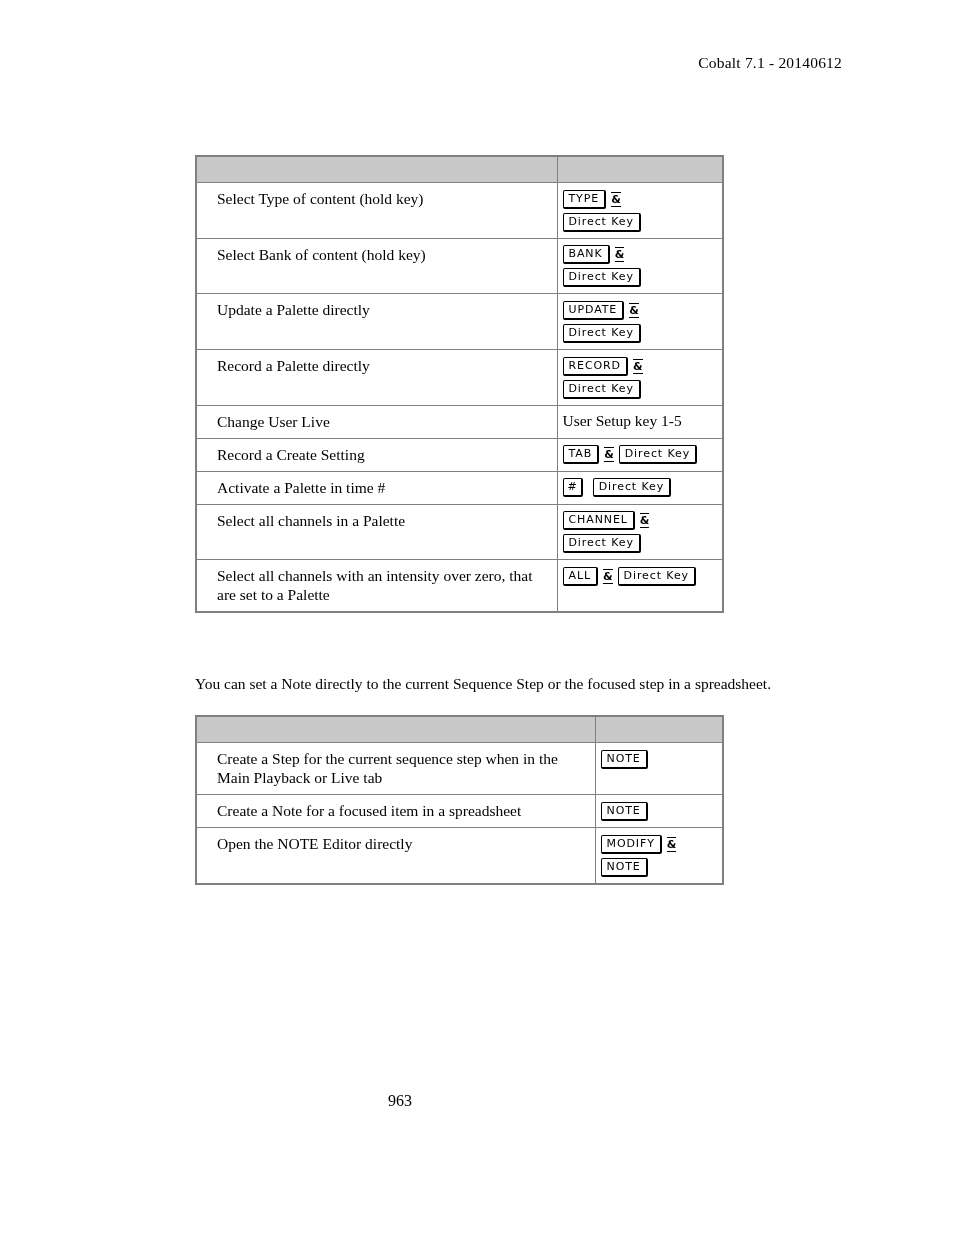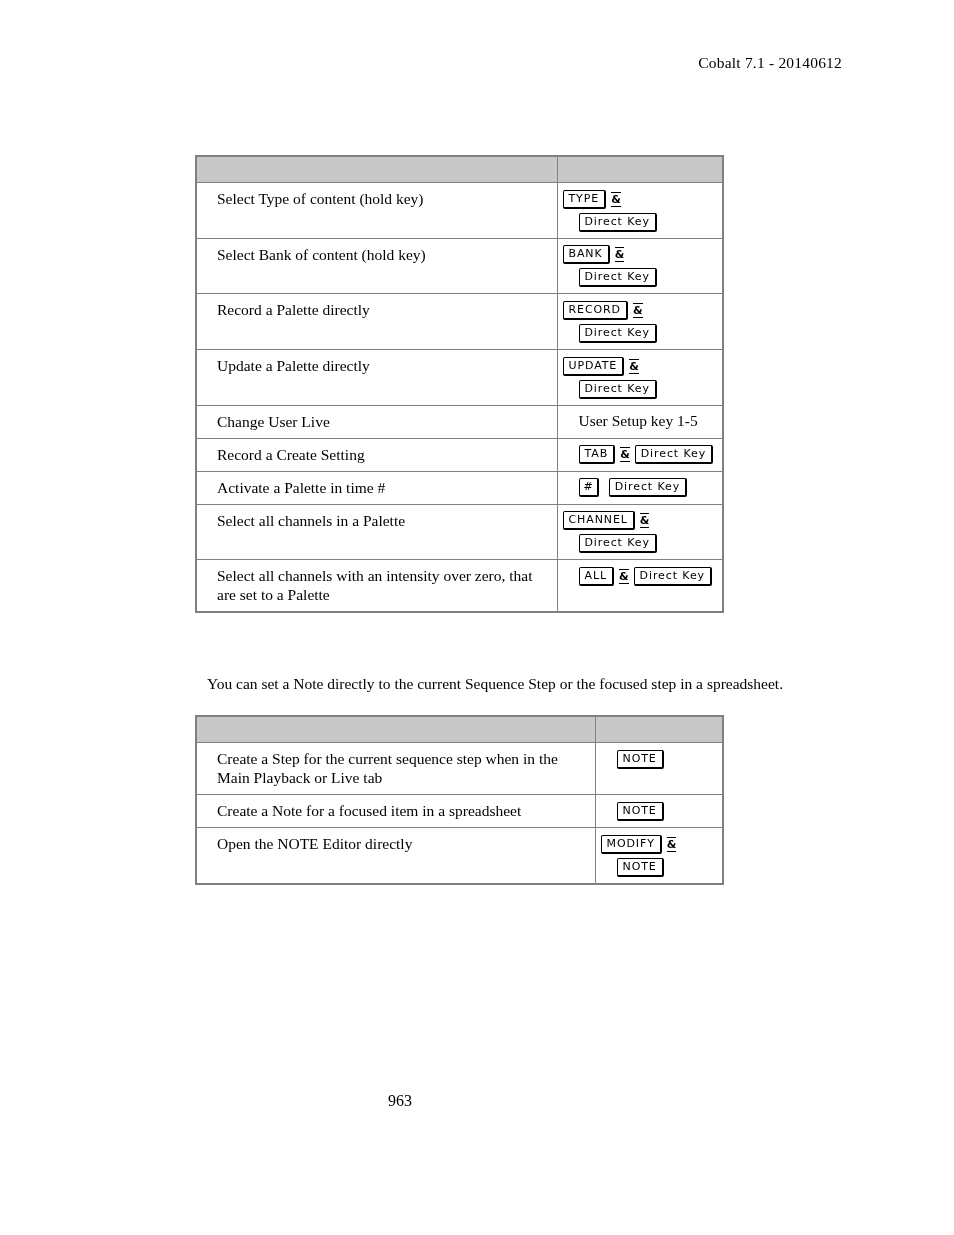--- a/index.html
+++ b/index.html
@@ -75,21 +75,21 @@
   #table-notes col.c-desc { width: 399px; }
   #table-notes col.c-keys { width: 128px; }
 
   
   .keyline {
     display: block;
     white-space: nowrap;
     line-height: 20px;
     margin: 0 0 2px 0;
   }
-  .keyline:last-child { margin-bottom: 0; margin-left: 16px; }
+  .keyline:last-child { margin-bottom: 0; }
 
   .keycap {
     display: inline-block;
     font-family: "DejaVu Sans", "Liberation Sans", sans-serif;
     font-size: 11px;
     line-height: 12px;
     letter-spacing: 0.9px;
     color: #000000;
     background: #ffffff;
     border: 1px solid #000000;
@@ -136,21 +136,21 @@
     top: 1092px;
     left: 0;
     width: 800px;
     text-align: center;
     font-family: "Liberation Serif", "DejaVu Serif", serif;
     font-size: 16px;
   }
 
   
   #block-table-1 { position: absolute; left: 0; top: 155px; }
-  #block-para-1  { position: absolute; left: 12px; top: 674px; width: 620px; }
+  #block-para-1  { position: absolute; left: 0; top: 674px; width: 620px; }
   #block-table-2 { position: absolute; left: 0; top: 715px; }
 </style>
 </head>
 <body>
 
 <div class="doc-header">Cobalt 7.1 - 20140612</div>
 
 <div class="content">
 
   <div id="block-table-1">
@@ -172,30 +172,30 @@
             </td>
           </tr>
           <tr>
             <td class="desc-cell">Select Bank of content (hold key)</td>
             <td class="keys-cell">
               <span class="keyline"><span class="keycap">BANK</span><span class="amp">&amp;</span></span>
               <span class="keyline"><span class="keycap">Direct Key</span></span>
             </td>
           </tr>
           <tr>
+            <td class="desc-cell">Update a Palette directly</td>
+            <td class="keys-cell">
+              <span class="keyline"><span class="keycap">UPDATE</span><span class="amp">&amp;</span></span>
+              <span class="keyline"><span class="keycap">Direct Key</span></span>
+            </td>
+          </tr>
+          <tr>
             <td class="desc-cell">Record a Palette directly</td>
             <td class="keys-cell">
               <span class="keyline"><span class="keycap">RECORD</span><span class="amp">&amp;</span></span>
-              <span class="keyline"><span class="keycap">Direct Key</span></span>
-            </td>
-          </tr>
-          <tr>
-            <td class="desc-cell">Update a Palette directly</td>
-            <td class="keys-cell">
-              <span class="keyline"><span class="keycap">UPDATE</span><span class="amp">&amp;</span></span>
               <span class="keyline"><span class="keycap">Direct Key</span></span>
             </td>
           </tr>
           <tr>
             <td class="desc-cell">Change User Live</td>
             <td class="keys-cell">
               <span class="keyline"><span class="plaintext">User Setup key 1-5</span></span>
             </td>
           </tr>
           <tr>

